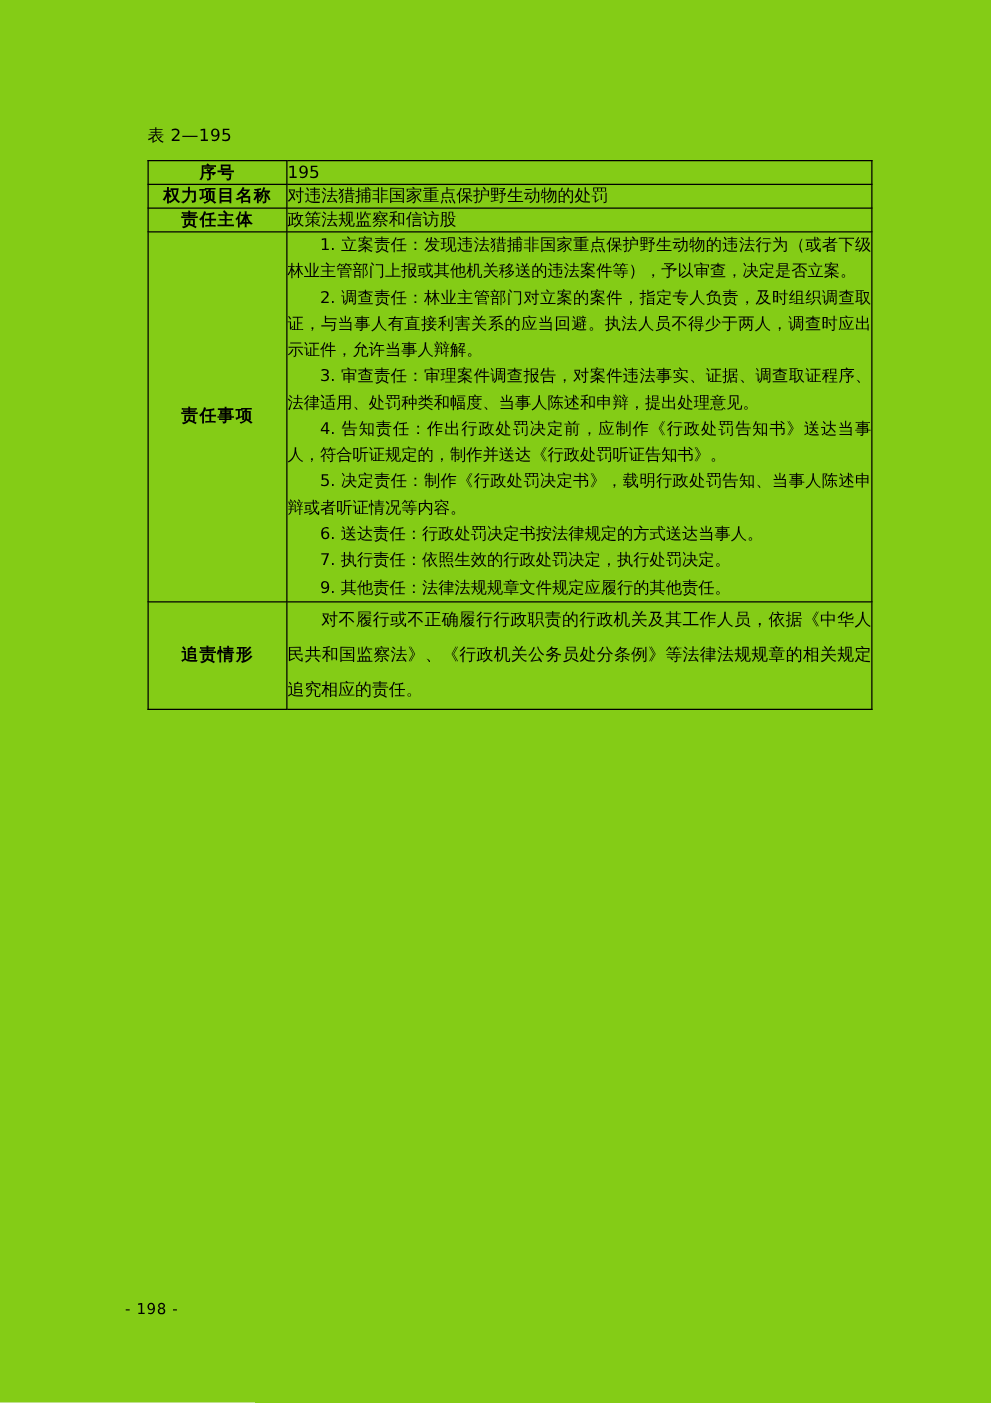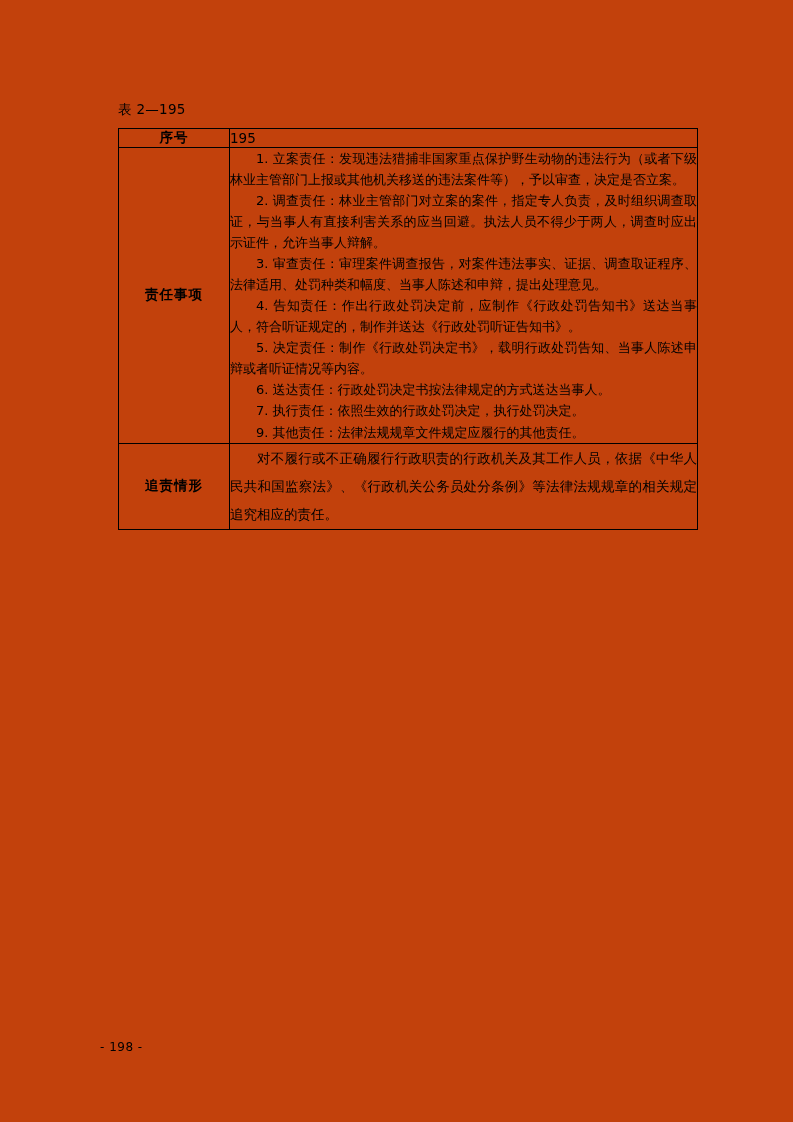--- a/index.html
+++ b/index.html
@@ -3,21 +3,21 @@
 <meta charset="utf-8">
 <style>
   html, body {
     margin: 0;
     padding: 0;
     background: #f0f0f0;
   }
   .page {
     width: 793px;
     height: 1122px;
-    background: #c2410c;
+    background: #84cc16;
     position: relative;
     margin: 0 auto;
     box-sizing: border-box;
     font-family: "DejaVu Sans", "Liberation Sans", sans-serif;
     color: #000;
   }
   .doc-body {
     position: absolute;
     left: 118px;
     top: 100px;
@@ -92,20 +92,28 @@
 
     <div class="table-caption">表 2—195</div>
 
     <table class="main">
       <tbody>
         <tr>
           <td class="label">序号</td>
           <td class="value">195</td>
         </tr>
         <tr>
+          <td class="label">权力项目名称</td>
+          <td class="value">对违法猎捕非国家重点保护野生动物的处罚</td>
+        </tr>
+        <tr>
+          <td class="label">责任主体</td>
+          <td class="value">政策法规监察和信访股</td>
+        </tr>
+        <tr>
           <td class="label">责任事项</td>
           <td class="duties">
             <p>1. 立案责任：发现违法猎捕非国家重点保护野生动物的违法行为（或者下级林业主管部门上报或其他机关移送的违法案件等），予以审查，决定是否立案。</p>
             <p>2. 调查责任：林业主管部门对立案的案件，指定专人负责，及时组织调查取证，与当事人有直接利害关系的应当回避。执法人员不得少于两人，调查时应出示证件，允许当事人辩解。</p>
             <p>3. 审查责任：审理案件调查报告，对案件违法事实、证据、调查取证程序、法律适用、处罚种类和幅度、当事人陈述和申辩，提出处理意见。</p>
             <p>4. 告知责任：作出行政处罚决定前，应制作《行政处罚告知书》送达当事人，符合听证规定的，制作并送达《行政处罚听证告知书》。</p>
             <p>5. 决定责任：制作《行政处罚决定书》，载明行政处罚告知、当事人陈述申辩或者听证情况等内容。</p>
             <p>6. 送达责任：行政处罚决定书按法律规定的方式送达当事人。</p>
             <p>7. 执行责任：依照生效的行政处罚决定，执行处罚决定。</p>
             <p>9. 其他责任：法律法规规章文件规定应履行的其他责任。</p>

